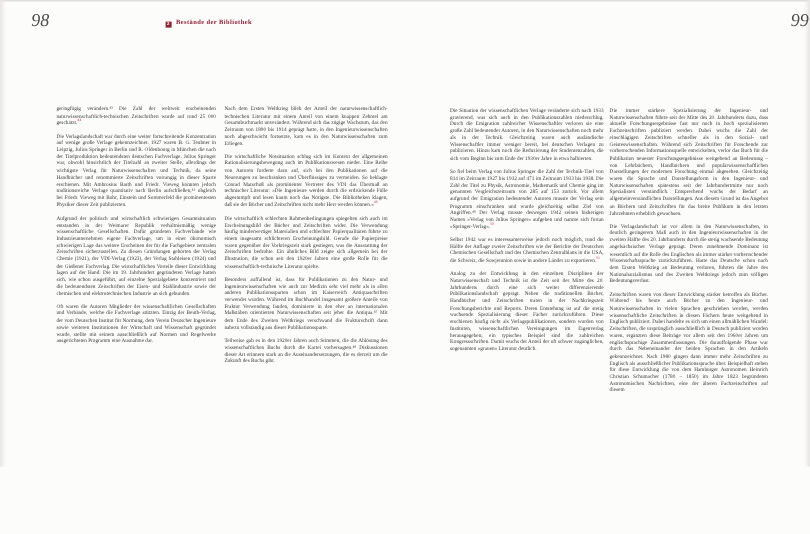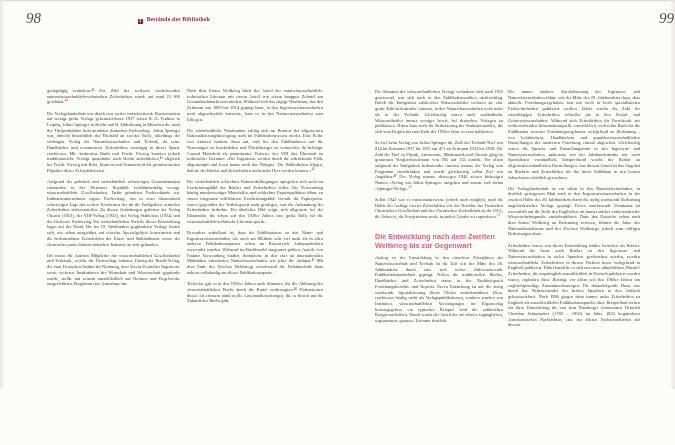--- a/index.html
+++ b/index.html
@@ -80,21 +80,20 @@
     <p class="bp"><span>Besonders auffallend ist, dass für Publikationen zu den Natur- und Ingenieurwissenschaften wie auch zur Medizin sehr viel mehr als in allen anderen Publikationssparten schon im Kaiserreich Antiquaschriften verwendet wurden. Während im Buchhandel insgesamt größere Anteile von Fraktur Verwendung fanden, dominierte in den eher an internationalen Maßstäben orientierten Naturwissenschaften seit jeher die Antiqua.⁴⁷ Mit dem Ende des Zweiten Weltkriegs verschwand die Frakturschrift dann nahezu vollständig aus dieser Publikationssparte.</span><sup class="fnm"></sup></p>
     <p class="bp"><span>Teilweise gab es in den 1920er Jahren auch Stimmen, die die Ablösung des wissenschaftlichen Buchs durch die Kartei vorhersagten.⁴⁸ Diskussionen dieser Art erinnern stark an die Auseinandersetzungen, die es derzeit um die Zukunft des Buchs gibt.</span><sup class="fnm"></sup></p>
   </div>
 
   <div class="pagenum" id="pn-right">99</div>
 
   <div class="col" id="rc1">
     <p class="bp"><span>Die Situation der wissenschaftlichen Verlage veränderte sich nach 1933 gravierend, was sich auch in den Publikationszahlen niederschlug. Durch die Emigration zahlreicher Wissenschaftler verloren sie eine große Zahl bedeutender Autoren, in den Naturwissenschaften noch mehr als in der Technik. Gleichzeitig waren auch ausländische Wissenschaftler immer weniger bereit, bei deutschen Verlagen zu publizieren. Hinzu kam noch die Reduzierung der Studentenzahlen, die sich vom Beginn bis zum Ende der 1930er Jahre in etwa halbierten.</span><sup class="fnm"></sup></p>
     <p class="bp"><span>So fiel beim Verlag von Julius Springer die Zahl der Technik-Titel von 814 im Zeitraum 1927 bis 1932 auf 471 im Zeitraum 1933 bis 1938. Die Zahl der Titel zu Physik, Astronomie, Mathematik und Chemie ging im genannten Vergleichszeitraum von 285 auf 153 zurück. Vor allem aufgrund der Emigration bedeutender Autoren musste der Verlag sein Programm einschränken und wurde gleichzeitig selbst Ziel von Angriffen.⁴⁹ Der Verlag musste deswegen 1942 seinen bisherigen Namen »Verlag von Julius Springer« aufgeben und nannte sich fortan »Springer-Verlag«.</span><sup class="fnm">50</sup></p>
     <p class="bp"><span>Selbst 1942 war es interessanterweise jedoch noch möglich, rund die Hälfte der Auflage zweier Zeitschriften wie der Berichte der Deutschen Chemischen Gesellschaft und des Chemischen Zentralblatts in die USA, die Schweiz, die Sowjetunion sowie in andere Länder zu exportieren.</span><sup class="fnm">51</sup></p>
-    <h2 class="sechead">Die Entwicklung nach dem Zweiten Weltkrieg bis zur Gegenwart</h2>
     <p class="bp"><span>Analog zu der Entwicklung in den einzelnen Disziplinen der Naturwissenschaft und Technik ist die Zeit seit der Mitte des 20. Jahrhunderts durch eine sich weiter differenzierende Publikationslandschaft geprägt. Neben die traditionellen Bücher, Handbücher und Zeitschriften traten in der Nachkriegszeit Forschungsberichte und Reports. Deren Entstehung ist auf die stetig wachsende Spezialisierung dieser Fächer zurückzuführen. Diese erschienen häufig nicht als Verlagspublikationen, sondern wurden von Instituten, wissenschaftlichen Vereinigungen im Eigenverlag herausgegeben; ein typisches Beispiel sind die zahlreichen Kongressschriften. Damit wuchs der Anteil der oft schwer zugänglichen, sogenannten »grauen« Literatur deutlich.</span><sup class="fnm"></sup></p>
   </div>
 
   <div class="col" id="rc2">
     <p class="bp"><span>Die immer stärkere Spezialisierung der Ingenieur- und Naturwissenschaften führte seit der Mitte des 20. Jahrhunderts dazu, dass aktuelle Forschungsergebnisse fast nur noch in hoch spezialisierten Fachzeitschriften publiziert werden. Dabei wuchs die Zahl der einschlägigen Zeitschriften schneller als in den Sozial- und Geisteswissenschaften. Während sich Zeitschriften für Forschende zur vorherrschenden Informationsquelle entwickelten, verlor das Buch für die Publikation neuester Forschungsergebnisse weitgehend an Bedeutung – von Lehrbüchern, Handbüchern und populärwissenschaftlichen Darstellungen der modernen Forschung einmal abgesehen. Gleichzeitig waren die Sprache und Darstellungsform in den Ingenieur- und Naturwissenschaften spätestens seit der Jahrhundertmitte nur noch Spezialisten verständlich. Entsprechend wuchs der Bedarf an allgemeinverständlichen Darstellungen. Aus diesem Grund ist das Angebot an Büchern und Zeitschriften für das breite Publikum in den letzten Jahrzehnten erheblich gewachsen.</span><sup class="fnm"></sup></p>
     <p class="bp"><span>Die Verlagslandschaft ist vor allem in den Naturwissenschaften, in deutlich geringerem Maß auch in den Ingenieurwissenschaften in der zweiten Hälfte des 20. Jahrhunderts durch die stetig wachsende Bedeutung angelsächsischer Verlage geprägt. Deren zunehmende Dominanz ist wesentlich auf die Rolle des Englischen als immer stärker vorherrschender Wissenschaftssprache zurückzuführen. Hatte das Deutsche schon nach dem Ersten Weltkrieg an Bedeutung verloren, führten die Jahre des Nationalsozialismus und des Zweiten Weltkriegs jedoch zum völligen Bedeutungsverlust.</span><sup class="fnm"></sup></p>
     <p class="bp"><span>Zeitschriften waren von dieser Entwicklung stärker betroffen als Bücher. Während bis heute auch Bücher zu den Ingenieur- und Naturwissenschaften in vielen Sprachen geschrieben werden, werden wissenschaftliche Zeitschriften in diesen Fächern heute weitgehend in Englisch publiziert. Dabei handelte es sich um einen allmählichen Wandel: Zeitschriften, die ursprünglich ausschließlich in Deutsch publiziert worden waren, ergänzten diese Beiträge vor allem seit den 1960er Jahren um englischsprachige Zusammenfassungen. Die darauffolgende Phase war durch das Nebeneinander der beiden Sprachen in den Artikeln gekennzeichnet. Nach 1980 gingen dann immer mehr Zeitschriften zu Englisch als ausschließlicher Publikationssprache über. Beispielhaft stehen für diese Entwicklung die von dem Hamburger Astronomen Heinrich Christian Schumacher (1780 – 1850) im Jahre 1823 begründeten Astronomischen Nachrichten, eine der älteren Fachzeitschriften auf diesem</span><sup class="fnm"></sup></p>
   </div>
 
   <div class="rule" id="rule-left"></div>

